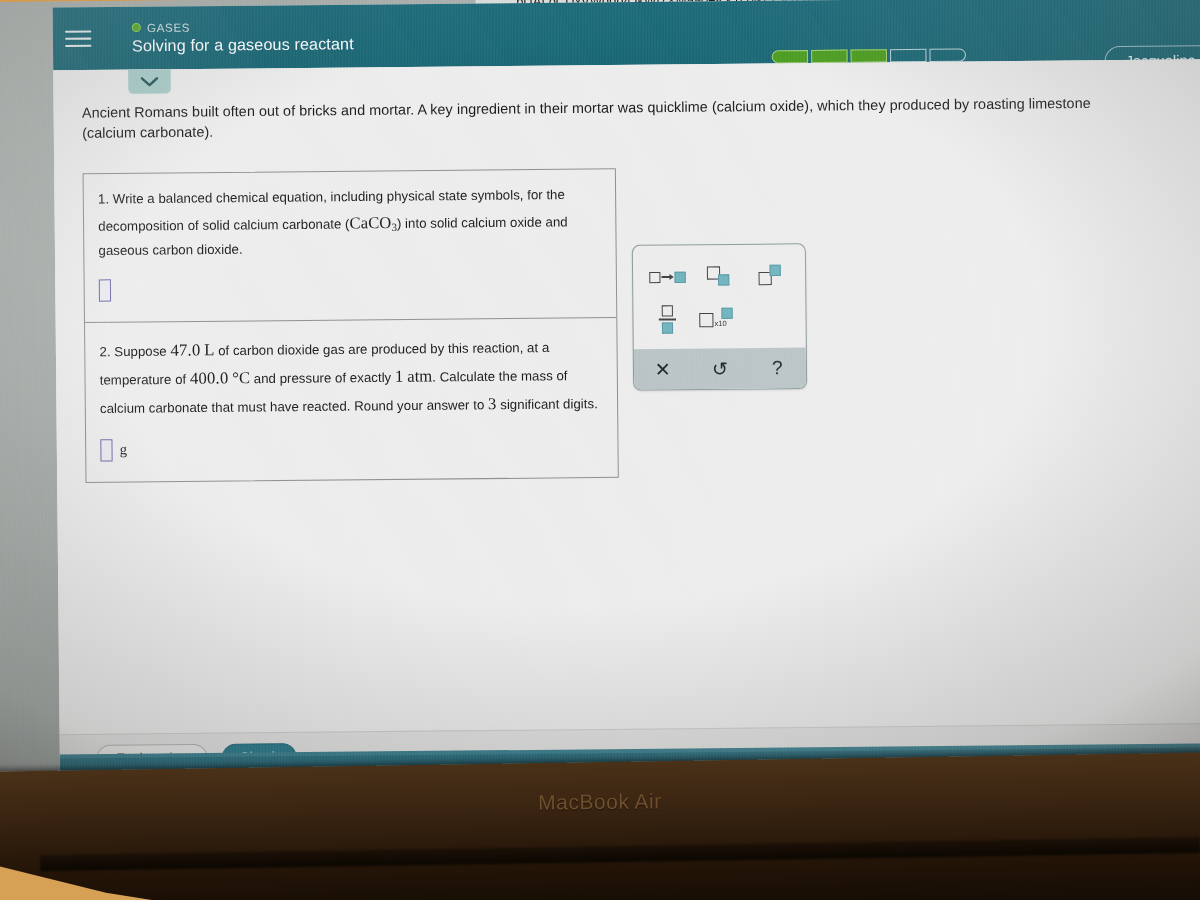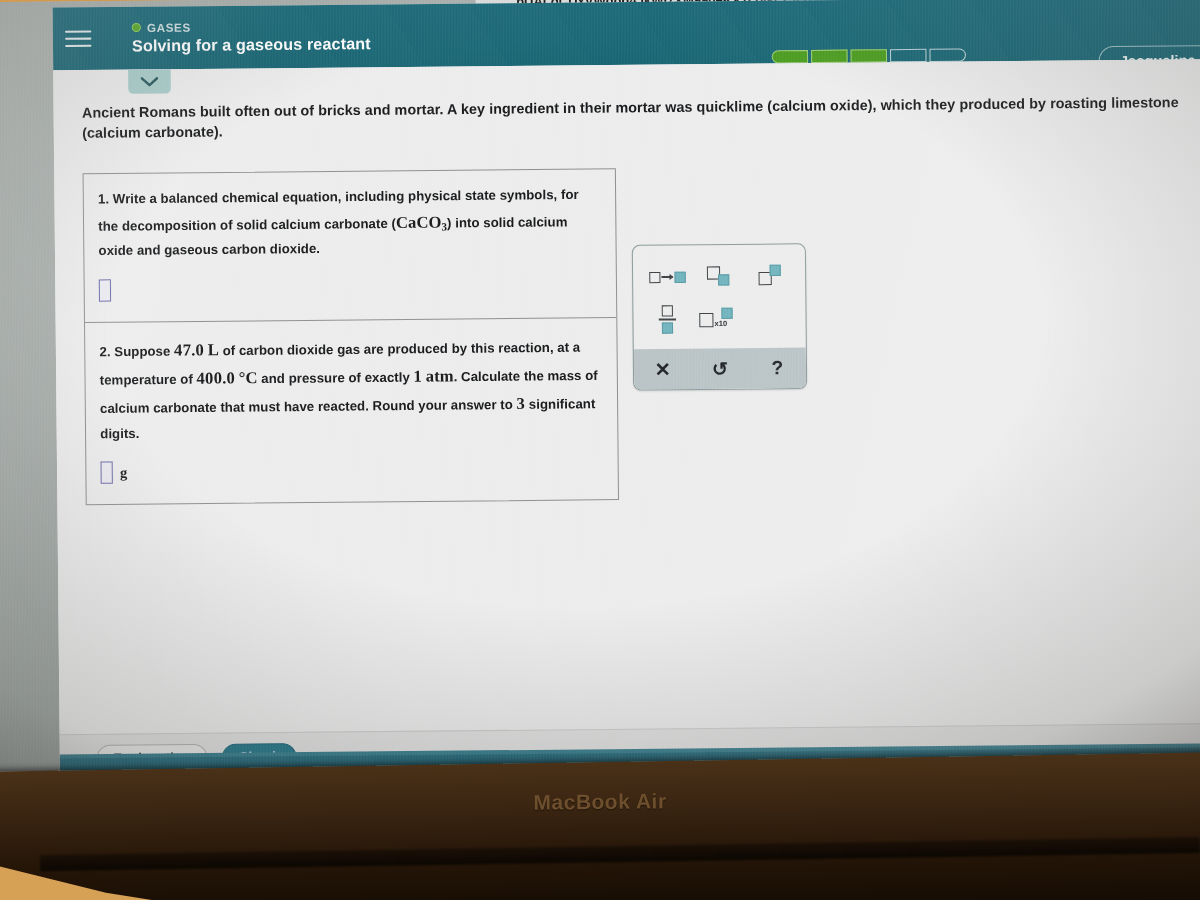--- a/index.html
+++ b/index.html
@@ -10,21 +10,20 @@
     overflow: hidden;
     font-family: "Liberation Sans", sans-serif;
   }
 
   
   #scene {
     position: relative;
     width: 1200px;
     height: 635px;
     background: #2b2116;
-    font-weight: bold;
   }
 
   
   .desk {
     position: absolute;
     left: 0; top: 0; right: 0; bottom: 0;
     background:
       linear-gradient(170deg, #d49a4e 0%, #c98a3d 40%, #b87a30 100%);
   }
 

